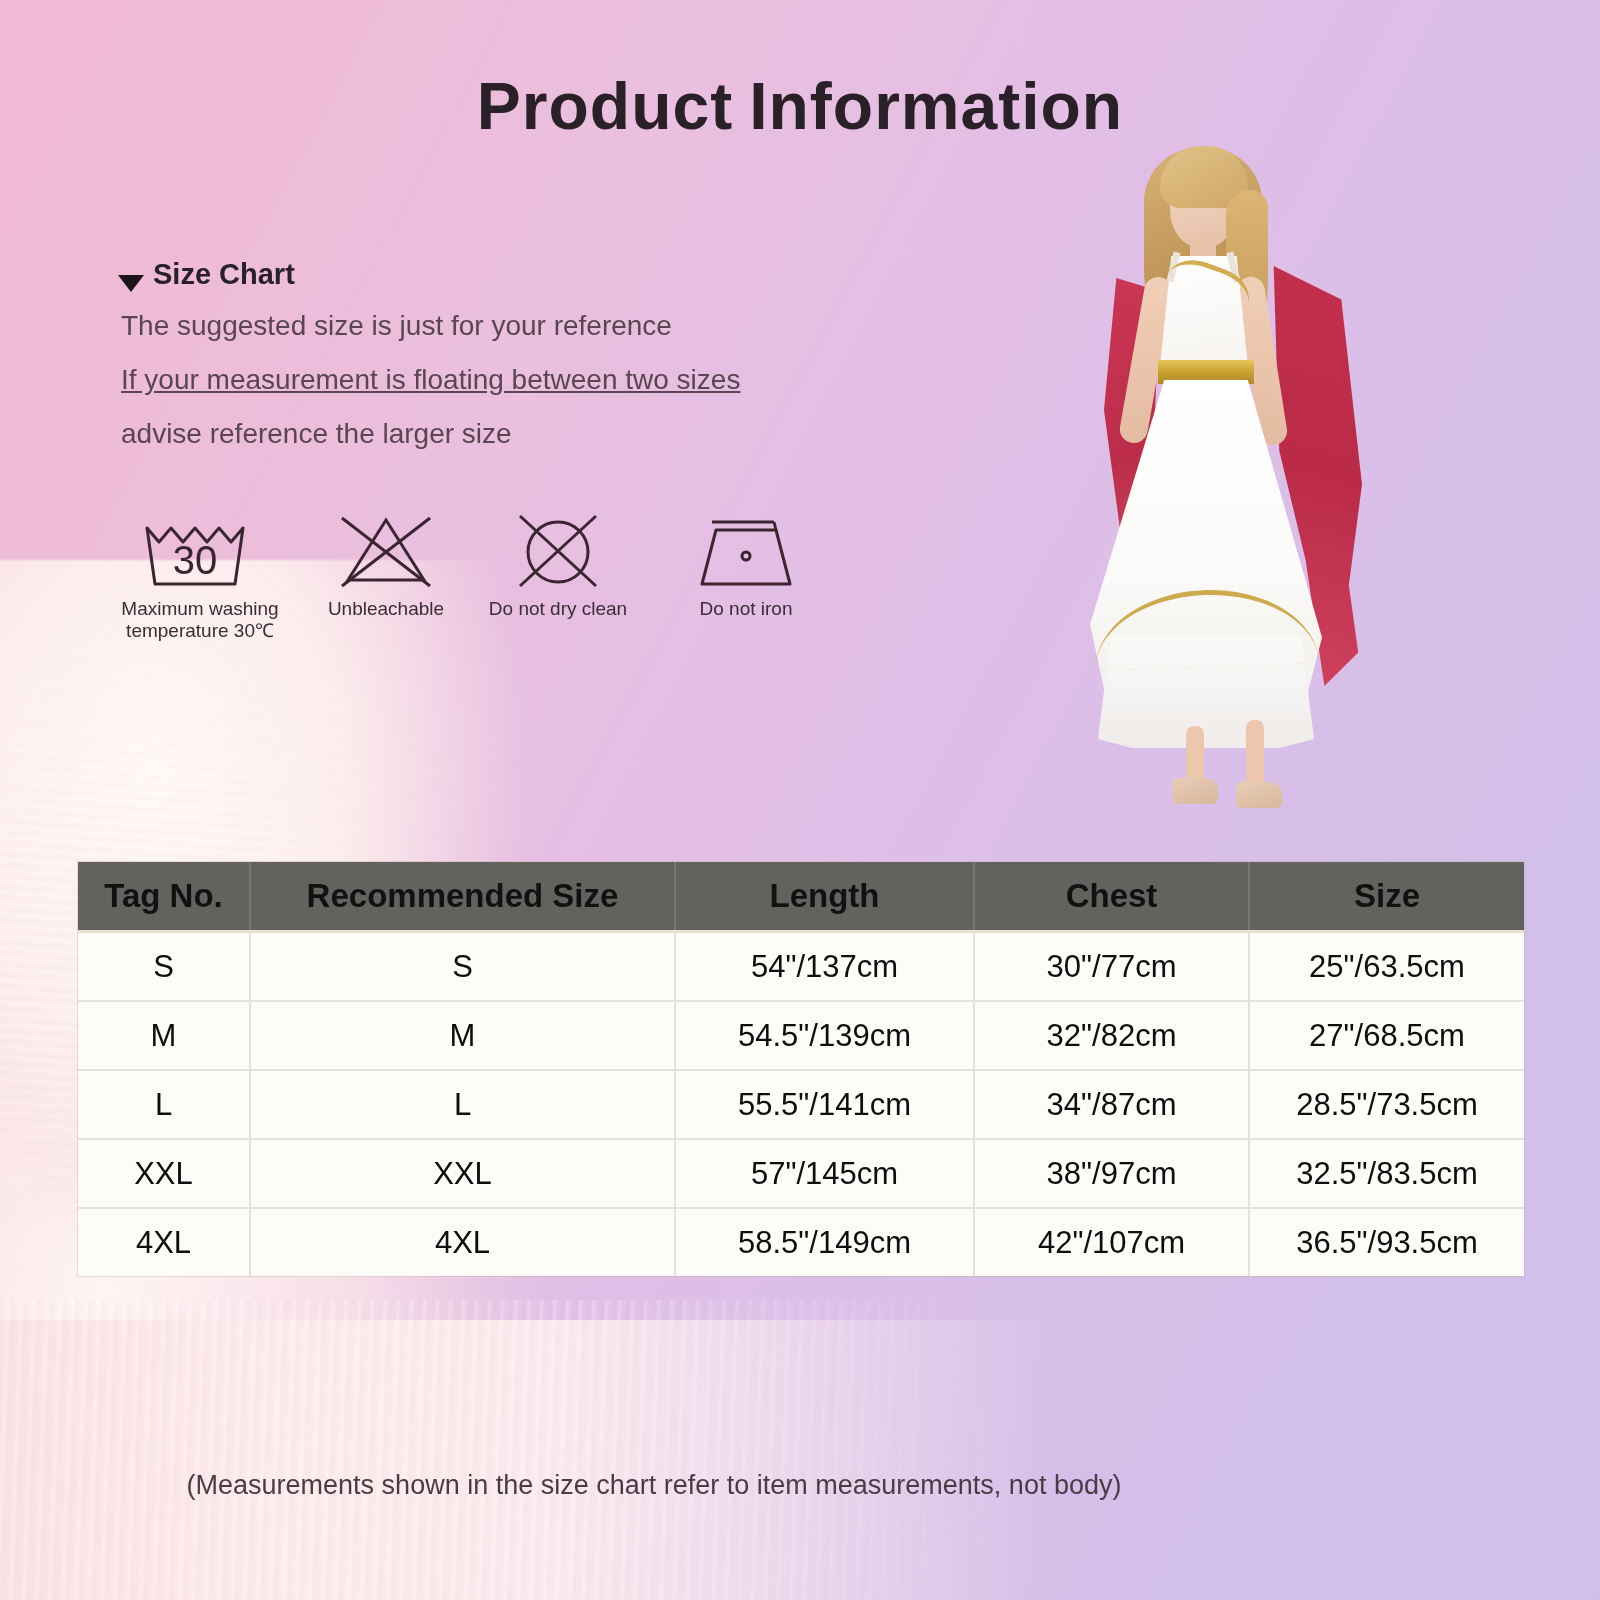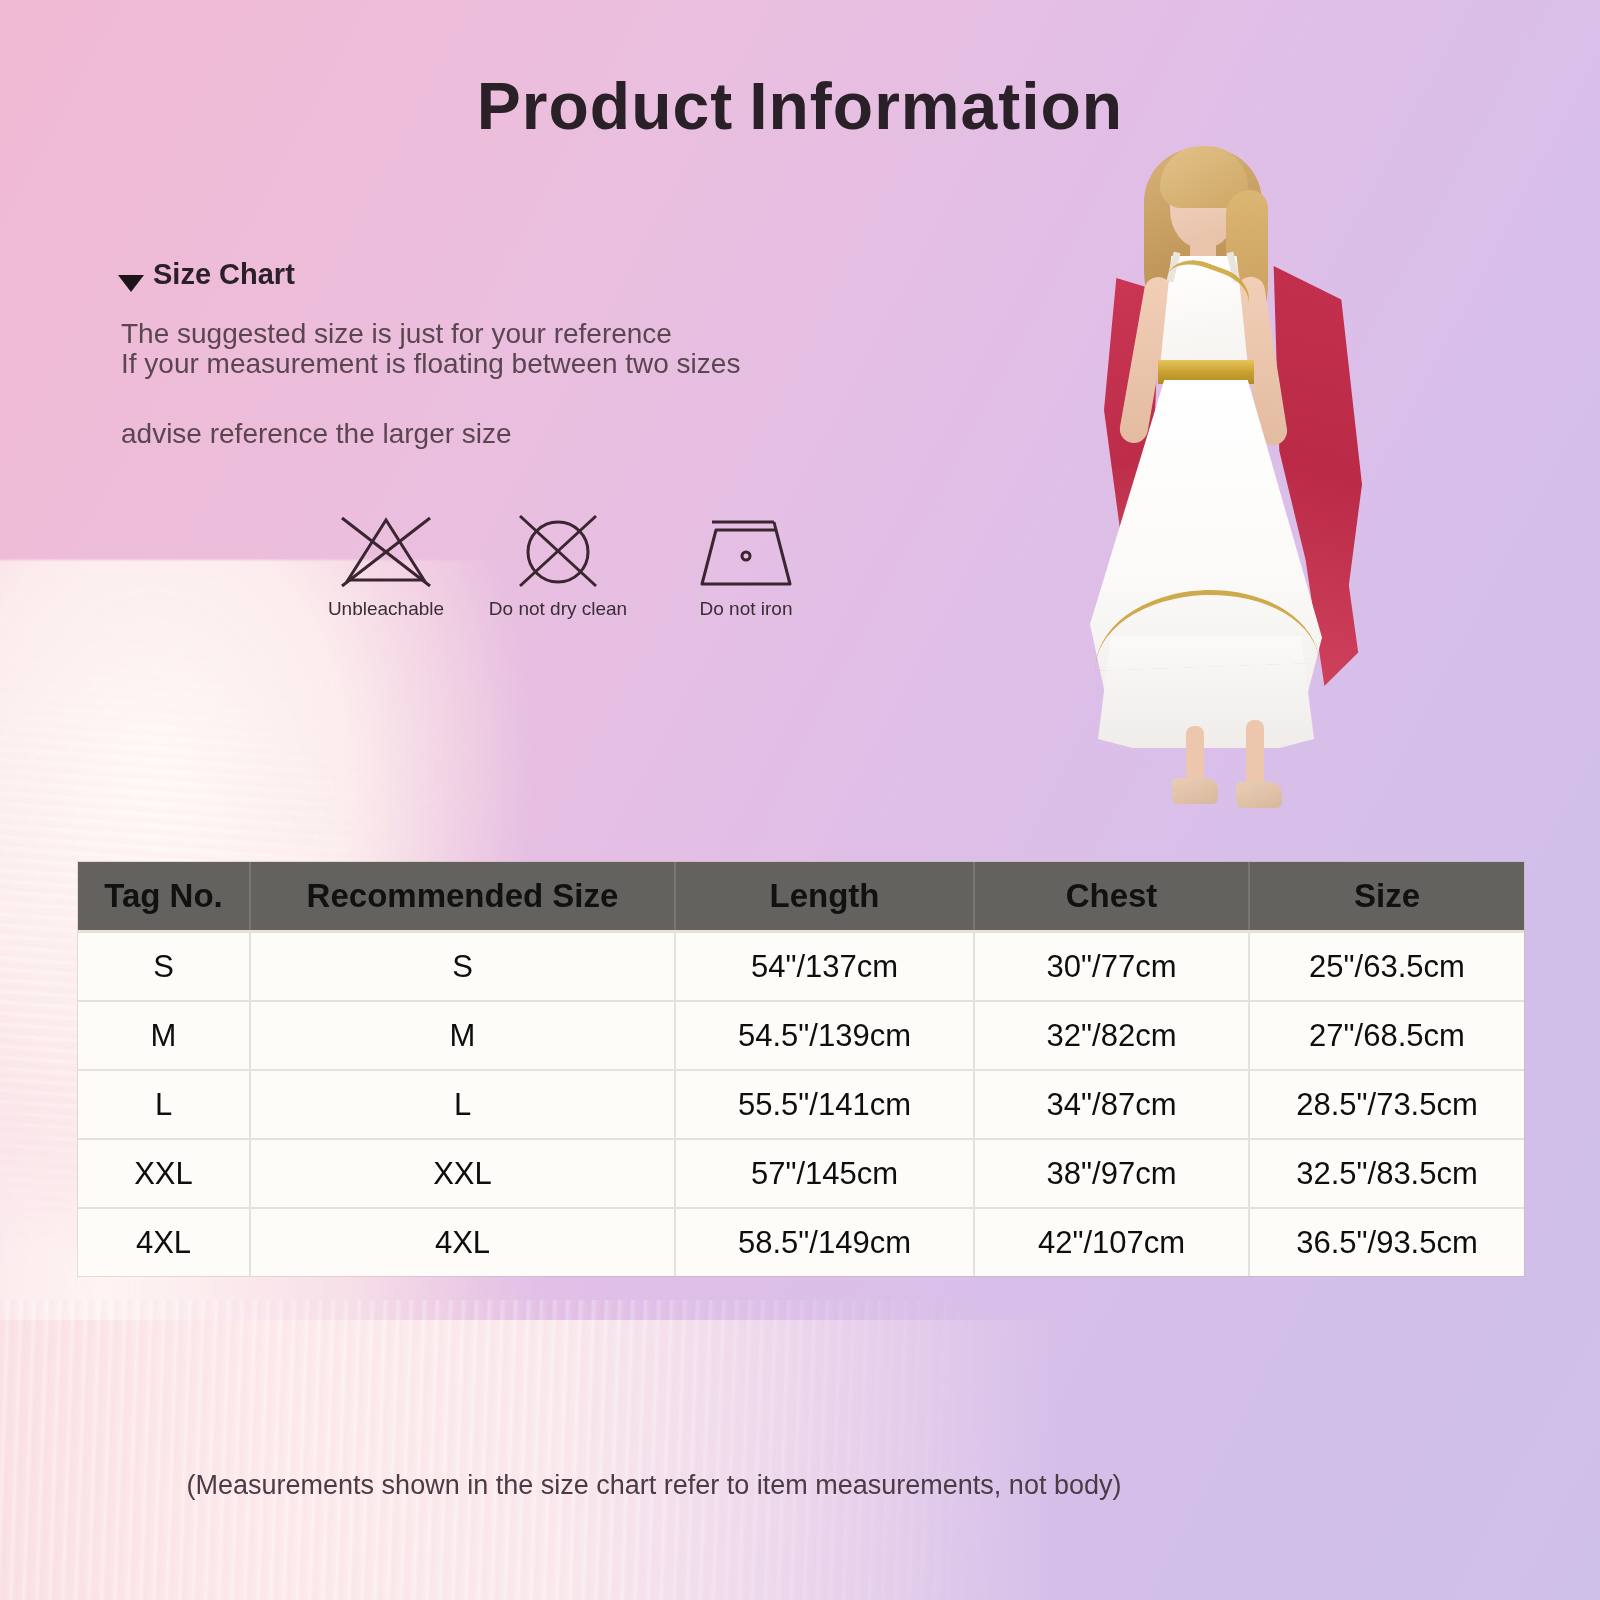--- a/index.html
+++ b/index.html
@@ -117,22 +117,22 @@
     position: relative;
     top: 1px;
   }
   .note-line {
     position: absolute;
     left: 121px;
     font-size: 28px;
     color: #5a4650;
     white-space: nowrap;
   }
-  #note-0 { top: 318px; }
-  #note-1 { top: 348px; }
+  #note-0 { top: 310px; }
+  #note-1 { top: 364px; text-decoration: underline; }
   #note-2 { top: 418px; }
 
   
   #care-row {
     position: absolute;
     left: 110px;
     top: 508px;
     width: 720px;
     height: 140px;
   }
@@ -349,20 +349,31 @@
     <span class="caret"></span>
     <span>Size Chart</span>
   </div>
 
   <div class="note-line" id="note-0">The suggested size is just for your reference</div>
   <div class="note-line" id="note-1">If your measurement is floating between two sizes</div>
   <div class="note-line" id="note-2">advise reference the larger size</div>
 
   <div id="care-row">
 
+    <div class="care-item" id="care-0">
+      <div class="care-glyph">
+        <svg width="126" height="82" viewBox="0 0 126 82">
+          <path d="M10 20 L22 34 L34 20 L46 34 L58 20 L70 34 L82 20 L94 34 L106 20
+                   L98 76 L18 76 Z" fill="none" stroke="#3a2530" stroke-width="3" stroke-linejoin="round"></path>
+          <text x="58" y="66" font-family="Liberation Sans, sans-serif" font-size="40" fill="#3a2530" text-anchor="middle">30</text>
+        </svg>
+      </div>
+      <div class="care-label">Maximum washing
+temperature 30℃</div>
+    </div>
 
     <div class="care-item" id="care-1">
       <div class="care-glyph">
         <svg width="108" height="82" viewBox="0 0 108 82">
           <path d="M54 12 L92 72 L16 72 Z" fill="none" stroke="#3a2530" stroke-width="3"></path>
           <line x1="10" y1="10" x2="98" y2="78" stroke="#3a2530" stroke-width="3"></line>
           <line x1="98" y1="10" x2="10" y2="78" stroke="#3a2530" stroke-width="3"></line>
         </svg>
       </div>
       <div class="care-label">Unbleachable</div>

